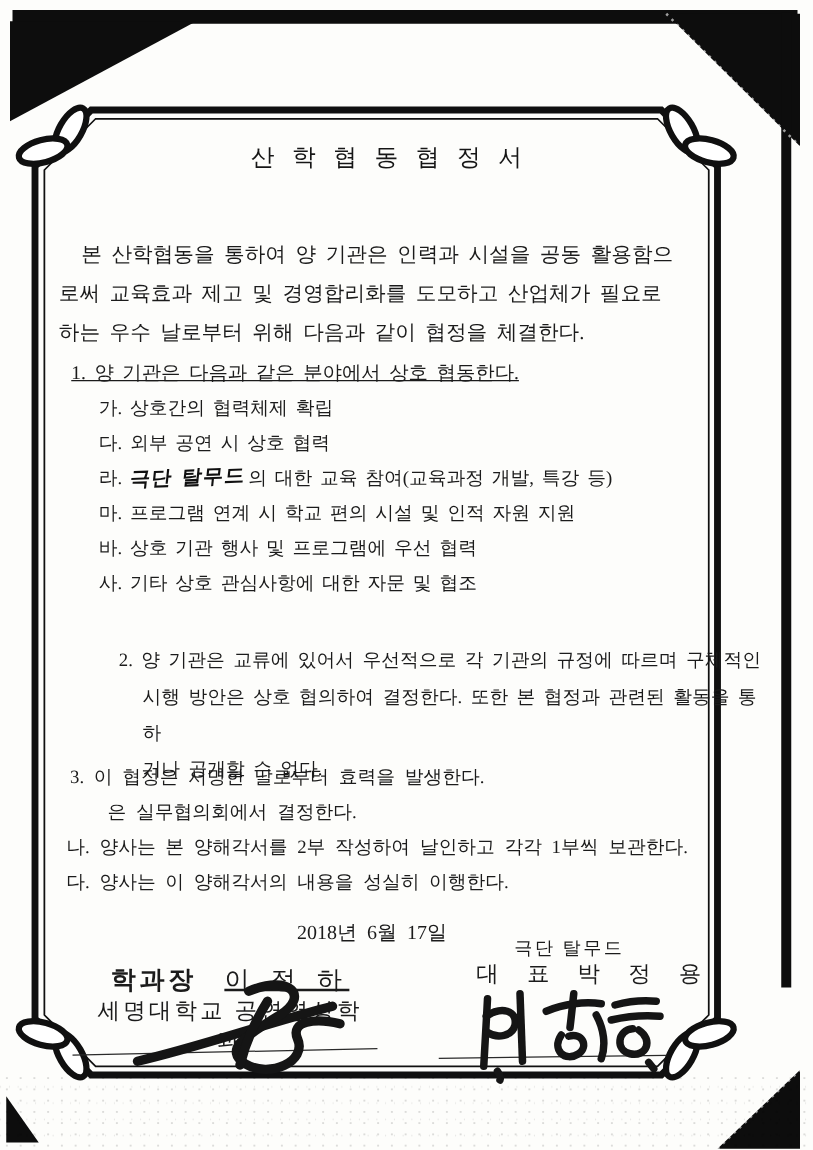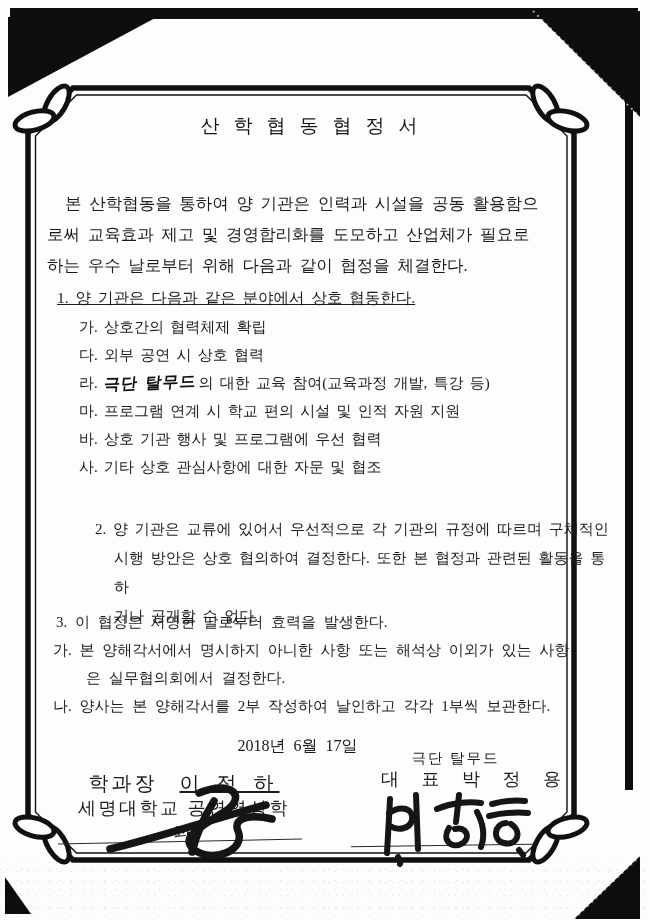--- a/index.html
+++ b/index.html
@@ -27,21 +27,21 @@
     color:#101010;
   }
   .art2{left:55px;top:515px;font-size:15px;line-height:29px;word-spacing:3px;width:520px;margin-left:40px;}
   .art2 .cont{padding-left:19px;}
   .art3{left:53px;top:608px;font-size:15px;line-height:28px;word-spacing:4px;width:520px;}
   .art3 .first{padding-left:3px;}
   .art3 .cont{padding-left:33px;}
   .date{left:0;top:736px;width:595px;text-align:center;font-size:16px;word-spacing:4px;}
   .sig-org-left{left:70px;top:796px;width:228px;text-align:center;font-size:18px;letter-spacing:2.5px;}
   .sig-role-left{left:70px;top:770px;width:228px;text-align:center;font-size:20px;}
-  .sig-role-left .role{letter-spacing:3px;}
+  .sig-role-left .role{letter-spacing:3px;font-weight:bold;}
   .sig-role-left .name{margin-left:22px;letter-spacing:6px;text-decoration:underline;}
   .sig-org-right{left:348px;top:749px;width:215px;text-align:center;font-size:14.5px;letter-spacing:2px;}
   .sig-role-right{left:340px;top:767px;width:230px;text-align:right;font-size:18px;letter-spacing:9px;}
   .sigline{border-top:1.5px solid #2a2a2a;height:0;}
   .sigline.left{left:58px;top:841px;width:244px;transform:rotate(-1.2deg);}
   .sigline.right{left:351px;top:845px;width:182px;transform:rotate(-0.8deg);}
   .speckle{
     left:0;top:858px;width:650px;height:62px;opacity:.16;pointer-events:none;
     background-image:
       radial-gradient(rgba(0,0,0,.8) 9%, transparent 10%),
@@ -114,23 +114,23 @@
   </div>
 
   <div class="abs art2">
     <div>2. 양 기관은 교류에 있어서 우선적으로 각 기관의 규정에 따르며 구체적인</div>
     <div class="cont">시행 방안은 상호 협의하여 결정한다. 또한 본 협정과 관련된 활동을 통하</div>
     <div class="cont">거나 공개할 수 없다.</div>
   </div>
 
   <div class="abs art3">
     <div class="first">3. 이 협정은 서명한 날로부터 효력을 발생한다.</div>
-    <div>가. 본 양해각서에서 명시하지 아니한 사항 또는 해석상 이외가 있는 사항</div>
     <div class="cont">은 실무협의회에서 결정한다.</div>
     <div>나. 양사는 본 양해각서를 2부 작성하여 날인하고 각각 1부씩 보관한다.</div>
+    <div>다. 양사는 이 양해각서의 내용을 성실히 이행한다.</div>
   </div>
 
   <div class="abs date">2018년 6월 17일</div>
 
   <div class="abs sig-org-left">세명대학교 공연영상학과</div>
   <div class="abs sig-role-left">
     <span class="role">학과장</span><span class="name">이 정 하</span>
   </div>
 
   <div class="abs sig-org-right">극단 탈무드</div>

